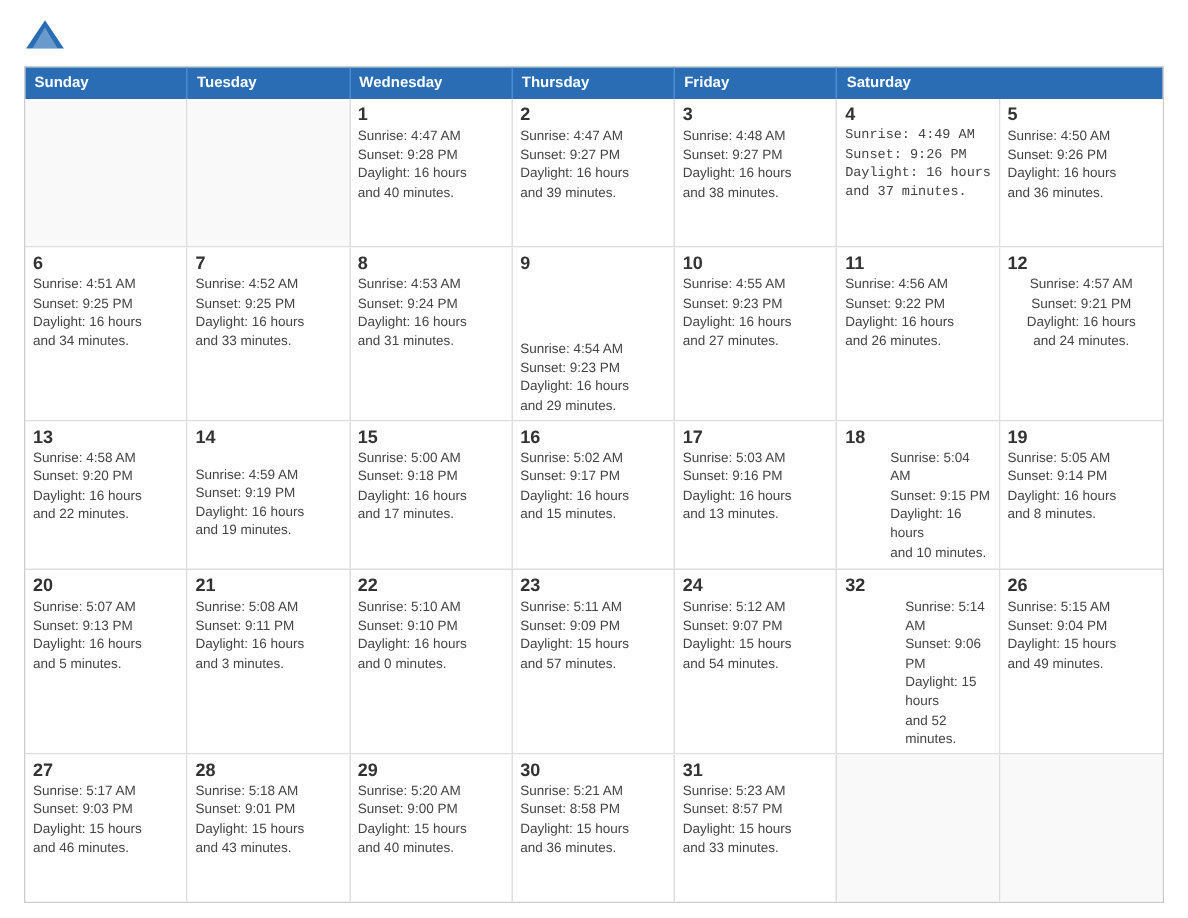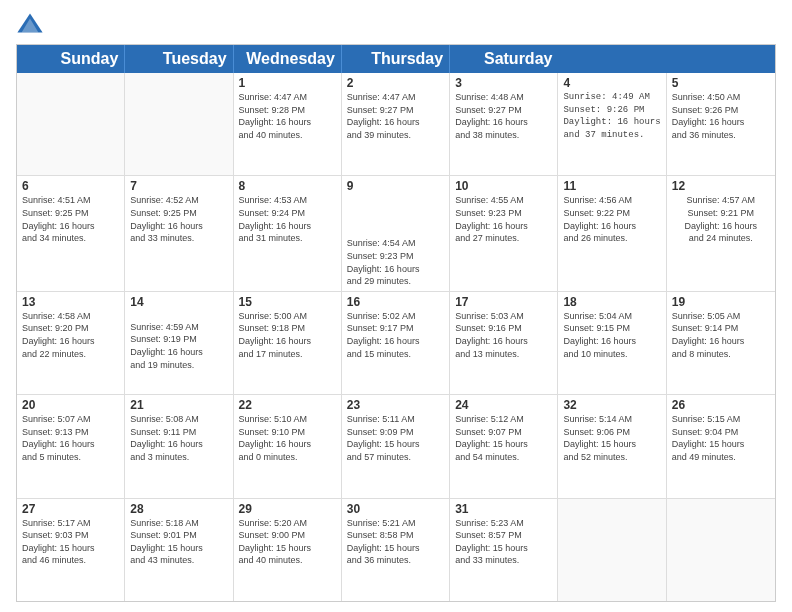--- a/index.html
+++ b/index.html
@@ -66,25 +66,25 @@
       flex-direction: column;
       border: 1px solid #ccc;
     }
     .cal-header-row {
       display: grid;
       grid-template-columns: repeat(7, 1fr);
       background: #2a6db5;
     }
     .cal-header-cell {
       color: #fff;
-      font-size: 16px;
+      font-size: 10px;
       font-weight: bold;
       padding: 5px 6px;
       border-right: 1px solid #4a8dd5;
-      text-align: right;
+      text-align: left;
     }
     .cal-header-cell:last-child { border-right: none; }
     .cal-body {
       flex: 1;
       display: flex;
       flex-direction: column;
     }
     .cal-row {
       display: grid;
       grid-template-columns: repeat(7, 1fr);
@@ -134,20 +134,21 @@
       <div class="subtitle"></div>
     </div>
   </div>
 
   <div class="calendar">
     <div class="cal-header-row">
     <div class="cal-header-cell">Sunday</div>
         <div class="cal-header-cell">Tuesday</div>
         <div class="cal-header-cell">Wednesday</div>
         <div class="cal-header-cell">Thursday</div>
+        <div class="cal-header-cell">Friday</div>
         <div class="cal-header-cell">Saturday</div>
       </div>
     <div class="cal-body">
     <div class="cal-row">
           <div class="cal-cell empty"></div>
           <div class="cal-cell empty"></div>
           <div class="cal-cell">
             <div class="day-number">1</div>
             <div class="cell-text" style="white-space: pre-line;">Sunrise: 4:47 AM
 Sunset: 9:28 PM
@@ -265,21 +266,21 @@
           </div>
           <div class="cal-cell">
             <div class="day-number">17</div>
             <div class="cell-text" style="white-space: pre-line;">Sunrise: 5:03 AM
 Sunset: 9:16 PM
 Daylight: 16 hours
 and 13 minutes.</div>
           </div>
           <div class="cal-cell">
             <div class="day-number">18</div>
-            <div class="cell-text" style="white-space: pre-line;">Sunrise: 5:04 AM
+            <div class="cell-text" style="white-space: pre-line; margin-left: 30px;">Sunrise: 5:04 AM
 Sunset: 9:15 PM
 Daylight: 16 hours
 and 10 minutes.</div>
           </div>
           <div class="cal-cell">
             <div class="day-number">19</div>
             <div class="cell-text" style="white-space: pre-line;">Sunrise: 5:05 AM
 Sunset: 9:14 PM
 Daylight: 16 hours
 and 8 minutes.</div>
@@ -316,21 +317,21 @@
           </div>
           <div class="cal-cell">
             <div class="day-number">24</div>
             <div class="cell-text" style="white-space: pre-line;">Sunrise: 5:12 AM
 Sunset: 9:07 PM
 Daylight: 15 hours
 and 54 minutes.</div>
           </div>
           <div class="cal-cell">
             <div class="day-number">32</div>
-            <div class="cell-text" style="white-space: pre-line;">Sunrise: 5:14 AM
+            <div class="cell-text" style="white-space: pre-line; margin-left: 40px;">Sunrise: 5:14 AM
 Sunset: 9:06 PM
 Daylight: 15 hours
 and 52 minutes.</div>
           </div>
           <div class="cal-cell">
             <div class="day-number">26</div>
             <div class="cell-text" style="white-space: pre-line;">Sunrise: 5:15 AM
 Sunset: 9:04 PM
 Daylight: 15 hours
 and 49 minutes.</div>

